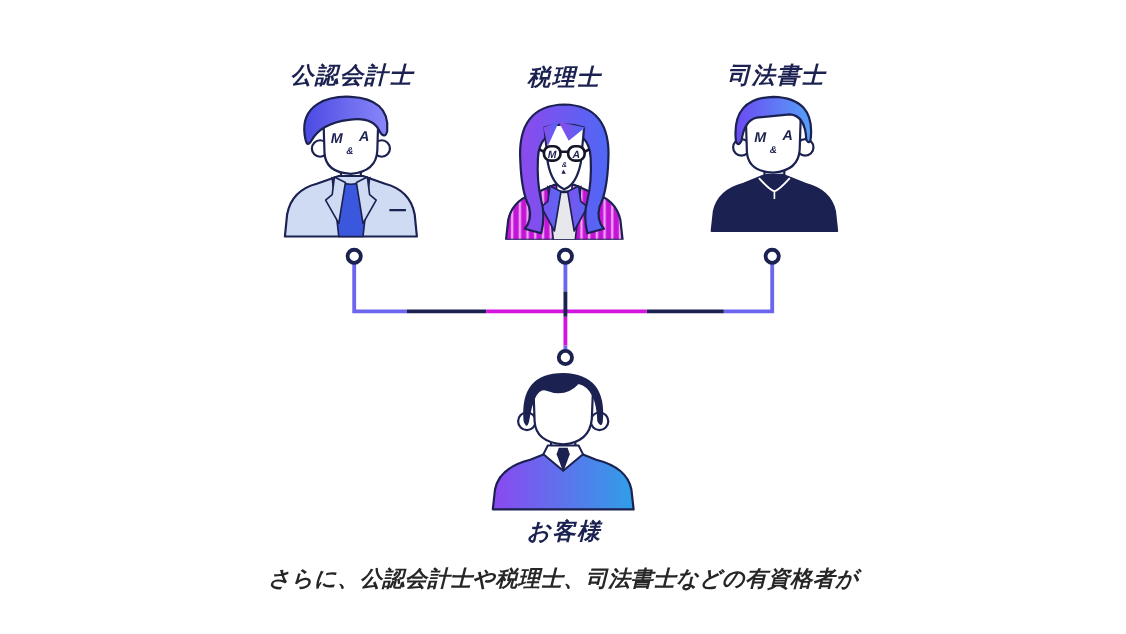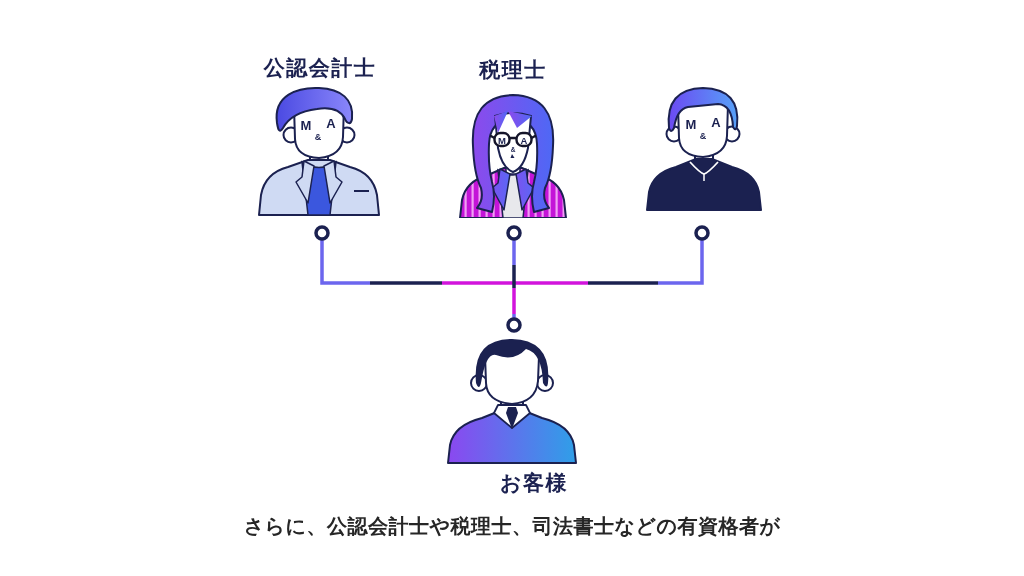--- a/index.html
+++ b/index.html
@@ -1,18 +1,18 @@
 <!DOCTYPE html>
 <html><head>
 <meta charset="utf-8">
 <style>
   html,body{margin:0;padding:0;background:#fff;}
   .stage{
     position:relative;width:1024px;height:576px;background:#ffffff;
-    overflow:hidden;font-family:"Liberation Sans","DejaVu Sans",sans-serif;
+    overflow:hidden;font-family:"Liberation Sans","DejaVu Sans",sans-serif;font-style:italic;
   }
   .role-label{
     position:absolute;transform:translateX(-50%);
     font-size:21px;font-weight:700;color:#1b2150;
     letter-spacing:1.5px;white-space:nowrap;
   }
   .figure{position:absolute;}
   .caption{
     position:absolute;left:512px;top:513px;transform:translateX(-50%);
     font-size:20px;font-weight:700;color:#262626;white-space:nowrap;
@@ -21,20 +21,21 @@
   }
   svg text{font-family:"Liberation Sans","DejaVu Sans",sans-serif;font-weight:700;fill:#1b2150;}
 </style>
 </head>
 <body>
 
 <div class="stage">
 
   <div class="role-label" style="left:320px;top:54px;">公認会計士</div>
   <div class="role-label" style="left:513px;top:56px;">税理士</div>
+  <div class="role-label" style="left:706px;top:54px;">司法書士</div>
 
   <svg class="figure" style="left:250px;top:83px;" width="136" height="134" viewBox="0 0 136 134">
     <defs>
       <linearGradient id="g-cpa-hair" x1="0" y1="0" x2="1" y2="0">
         <stop offset="0" stop-color="#4b4ae2"></stop>
           <stop offset="1" stop-color="#8a87fa"></stop>
       </linearGradient>
     </defs>
     <circle cx="41" cy="52" r="7.5" fill="#fff" stroke="#1b2150" stroke-width="2"></circle>
     <circle cx="97" cy="52" r="7.5" fill="#fff" stroke="#1b2150" stroke-width="2"></circle>
@@ -135,17 +136,17 @@
     <circle cx="41" cy="46" r="8" fill="#fff" stroke="#1b2150" stroke-width="2"></circle>
     <circle cx="107" cy="46" r="8" fill="#fff" stroke="#1b2150" stroke-width="2"></circle>
     <path d="M63,62 L63,80 L85,80 L85,62 Z" fill="#fff" stroke="#1b2150" stroke-width="2"></path>
     <path d="M47,18 Q47,10 57,9 L91,9 Q101,10 101,19 L100,44 Q98,65 74,67 Q49,65 48,46 Z" fill="#fff" stroke="#1b2150" stroke-width="2"></path>
     <path d="M38,46 Q34,2 74,2 Q114,3 110,46 Q109,53 105,46 Q104,16 88,12 Q76,25 58,18 Q48,15 43,46 Q41,54 38,46 Z" fill="#1b2150"></path>
     <path d="M10,126 L12,108 Q16,88 44,81 L64,73 L84,73 L104,81 Q132,88 136,108 L138,126 Z" fill="url(#g-cust)" stroke="#1b2150" stroke-width="2" stroke-linejoin="round"></path>
     <path d="M60,68 L88,68 L92,76 L74,91 L56,76 Z" fill="#fff" stroke="#1b2150" stroke-width="1.8" stroke-linejoin="round"></path>
     <path d="M70,70 L78,70 L80,76 L74,92 L68,76 Z" fill="#1b2150"></path>
   </svg>
 
-  <div class="role-label" style="left:534px;top:469px;">お客様</div>
+  <div class="role-label" style="left:513px;top:469px;">お客様</div>
 
   <div class="caption">さらに、公認会計士や税理士、司法書士などの有資格者が</div>
 
 </div>
 
 </body></html>

